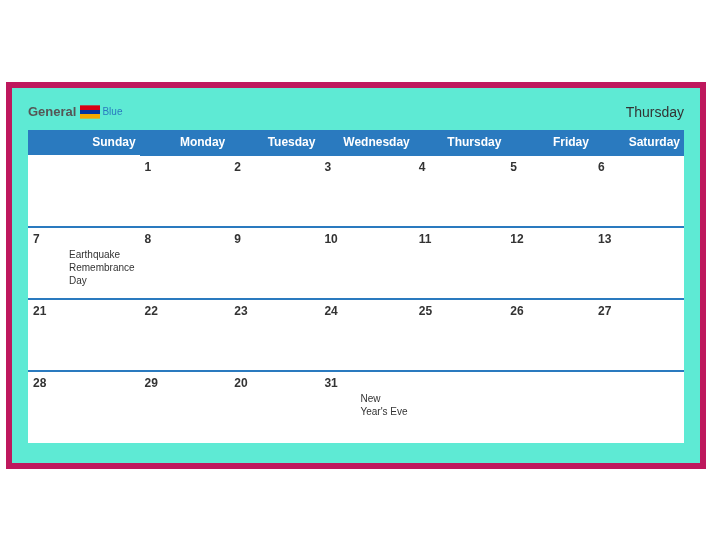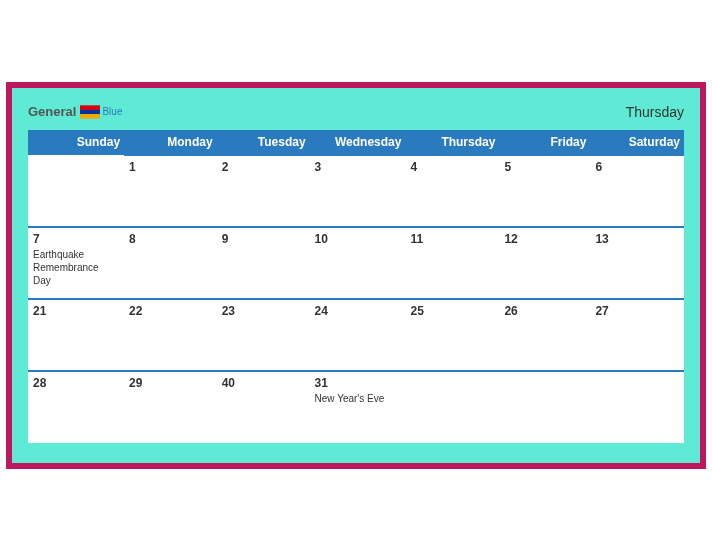--- a/index.html
+++ b/index.html
@@ -90,20 +90,21 @@
       font-weight: bold;
       color: #333;
       display: block;
     }
     .day-event {
       font-size: 10px;
       color: #333;
       margin-top: 2px;
       display: block;
       line-height: 1.3;
+      margin-left: 36px;
     }
     .last-row td {
       height: 60px;
     }
   </style>
 </head>
 <body>
 
 <div class="calendar-wrapper">
   <div class="header">
@@ -202,21 +203,21 @@
           </td>
         </tr>
         <tr class="last-row">
           <td>
             <span class="day-num">28</span>
           </td>
           <td>
             <span class="day-num">29</span>
           </td>
           <td>
-            <span class="day-num">40</span>
+            <span class="day-num">20</span>
           </td>
           <td>
             <span class="day-num">31</span>
             <span class="day-event">New Year's Eve</span>
           </td>
           <td></td>
           <td></td>
           <td></td>
         </tr>
       </tbody>

